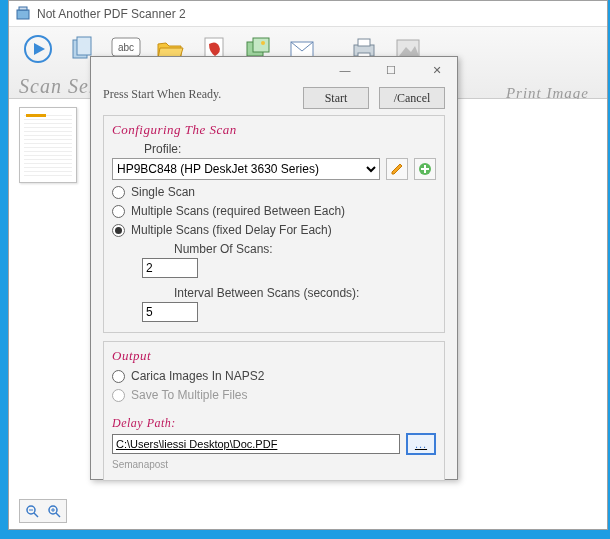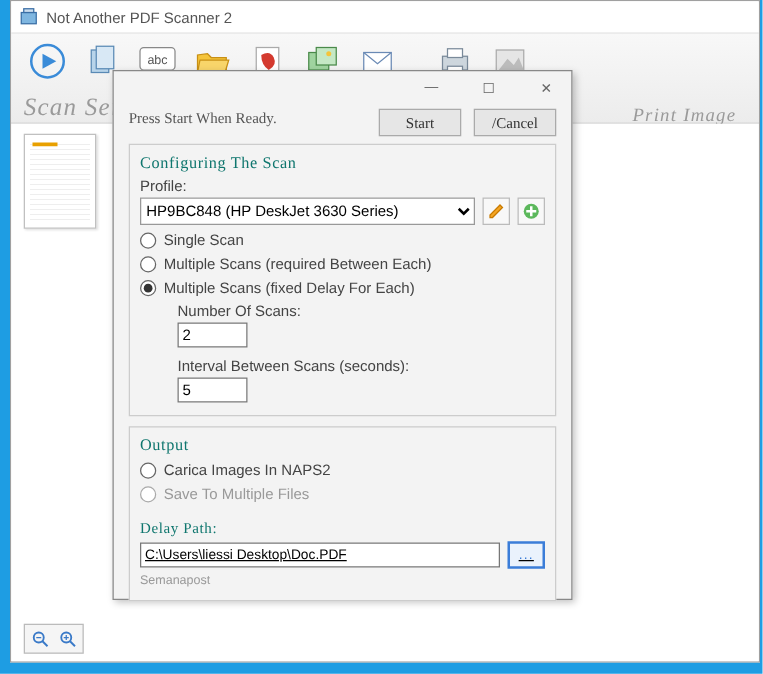--- a/index.html
+++ b/index.html
@@ -30,22 +30,22 @@
   .dialog { position: absolute; left: 90px; top: 56px; width: 368px; height: 424px; background: #f3f3f3; border: 1px solid #888; box-shadow: 2px 2px 6px rgba(0,0,0,.25); }
   .dlg-titlebar { height: 26px; display: flex; align-items: center; justify-content: flex-end; padding: 0 6px; gap: 18px; }
   .dlg-sys { width: 28px; height: 18px; display: flex; align-items: center; justify-content: center; color: #666; font-size: 11px; }
   .dlg-body { padding: 4px 12px 8px 12px; }
   
   .top-row { display: flex; gap: 10px; margin-bottom: 6px; }
   .instr { font-size: 12px; color: #555; font-family: Georgia, serif; flex: 1; }
   .btn { min-width: 66px; height: 22px; background: #e6e6e6; border: 1px solid #aaa; font-size: 12px; color: #333; display: inline-flex; align-items: center; justify-content: center; font-family: Georgia, serif; }
   
   .group { border: 1px solid #ccc; padding: 6px 8px 10px 8px; margin-bottom: 8px; background: #f3f3f3; position: relative; }
-  .group-title { font-size: 13px; color: #0f766e; font-family: Georgia, serif; margin-bottom: 4px; letter-spacing: .5px; }
-  .lbl { font-size: 12px; color: #444; margin-bottom: 2px; display: block; }
+  .group-title { font-size: 13px; color: #be185d; font-family: Georgia, serif; margin-bottom: 4px; letter-spacing: .5px; font-style: italic; }
+  .lbl { font-size: 12px; color: #444; margin-bottom: 2px; display: block; margin-left: 32px; }
   .profile-row { display: flex; align-items: center; gap: 6px; }
   select.profile { flex: 1; height: 22px; font-size: 12px; border: 1px solid #999; background: #fff; }
   .icon-btn { width: 22px; height: 22px; border: 1px solid #bbb; background: #f8f8f8; display: flex; align-items: center; justify-content: center; }
   
   .radio-row { display: flex; align-items: center; gap: 6px; margin: 5px 0; font-size: 12px; color: #444; font-family: Georgia, serif; }
   .radio { width: 13px; height: 13px; border: 1px solid #666; border-radius: 50%; display: inline-flex; align-items: center; justify-content: center; background:#fff;}
   .radio.checked::after { content: ""; width: 7px; height: 7px; background: #333; border-radius: 50%; }
   .radio.disabled { border-color:#aaa;}
   .disabled-text{color:#999;}
   

